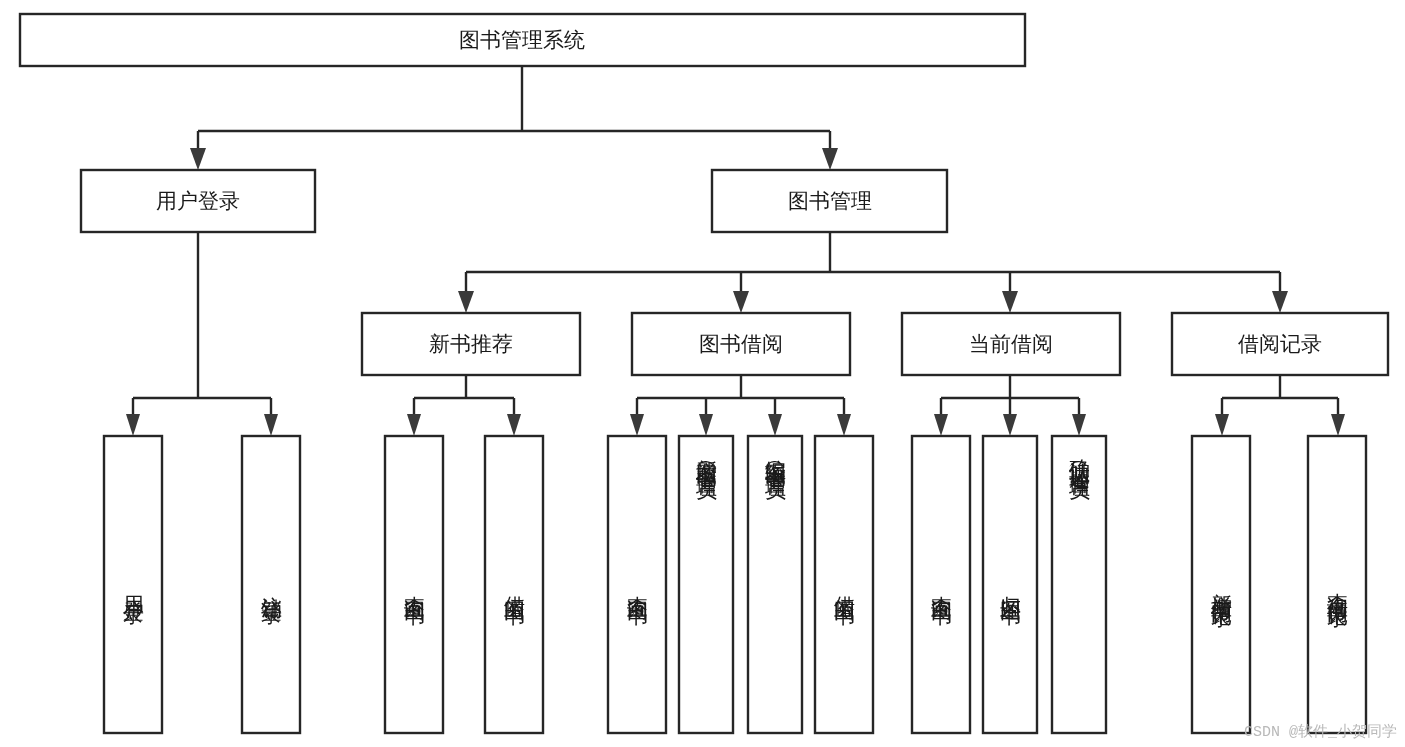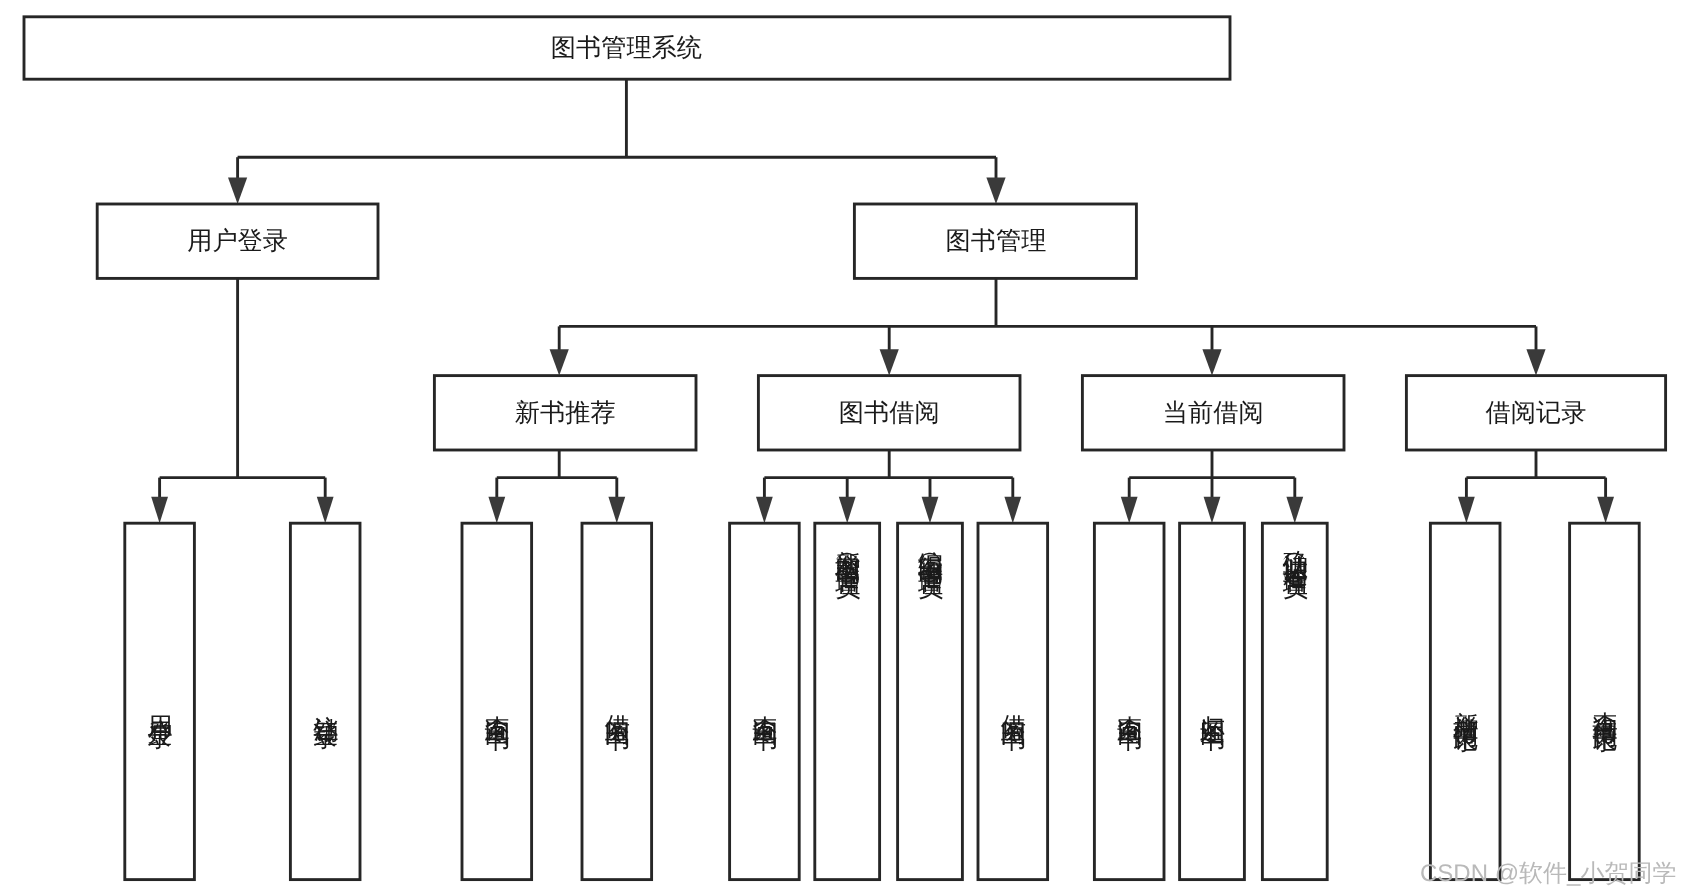--- a/index.html
+++ b/index.html
@@ -64,22 +64,22 @@
     font-size: 21px;
     line-height: 1.0;
     color: #1a1a1a;
     letter-spacing: 3px;
     white-space: nowrap;
   }
   .watermark {
     position: absolute;
     right: 8px;
     bottom: 6px;
-    font-family: Liberation Sans, sans-serif;
-    font-size: 20px;
+    font-family: Liberation Mono, monospace;
+    font-size: 15px;
     color: #b9b9b9;
     white-space: nowrap;
     pointer-events: none;
   }
 </style>
 </head>
 <body>
 
 <div id="diagram-root">
 

